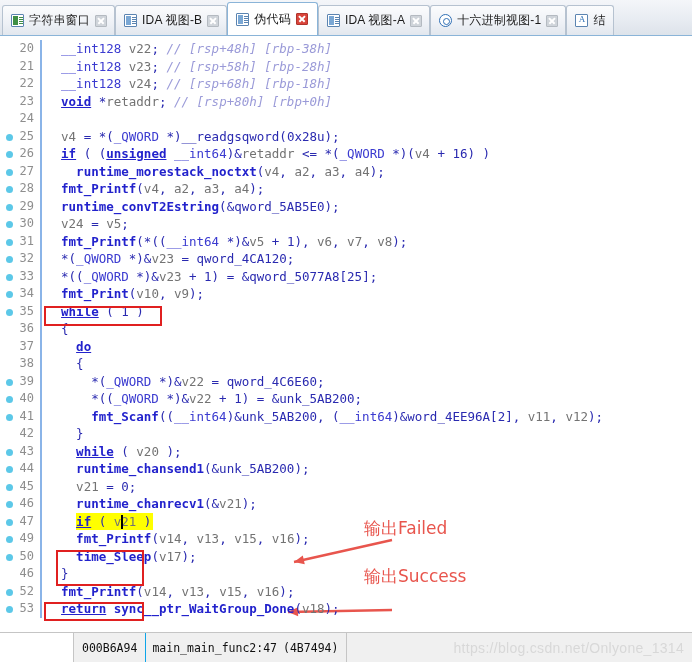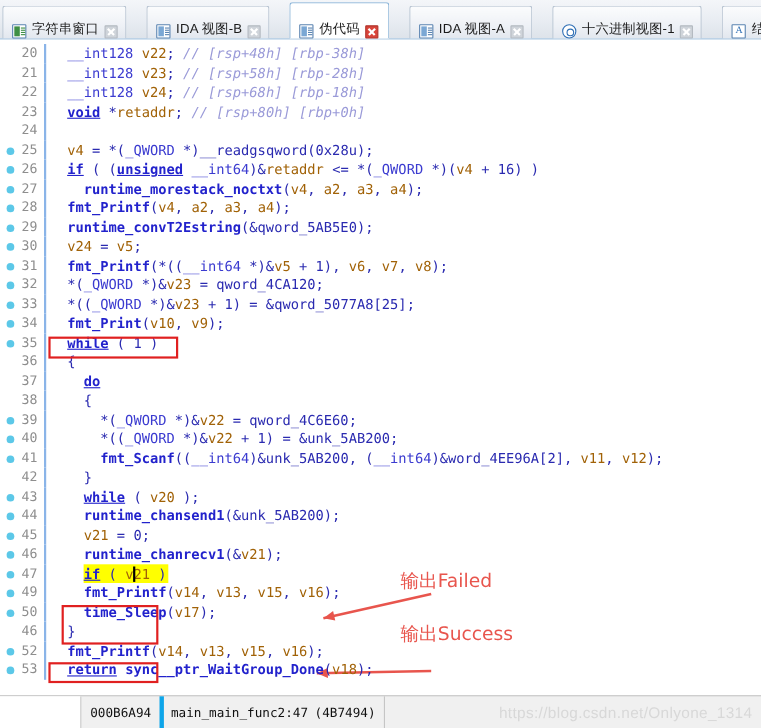--- a/index.html
+++ b/index.html
@@ -24,31 +24,31 @@
     background: linear-gradient(to bottom, #f4f6f9 0%, #e8ecf2 55%, #dde3ea 100%);
     border-bottom: 1px solid #8ab4d8;
     display: flex;
     align-items: flex-end;
     padding-left: 2px;
   }
   .tab {
     position: relative;
     height: 30px;
     display: flex;
-    align-items: flex-end;
+    align-items: center;
     gap: 5px;
     padding: 0 7px 0 8px;
     font-size: 12px;
     color: #1b1b1b;
     background: linear-gradient(to bottom, #fbfcfd 0%, #eef1f6 60%, #e2e7ee 100%);
     border: 1px solid #b6c2d0;
     border-bottom: none;
     border-top-left-radius: 3px;
     border-top-right-radius: 3px;
-    margin-right: 18px;
+    margin-right: 0;
     white-space: nowrap;
   }
   .tab.active {
     background: #ffffff;
     border-color: #8ab4d8;
     height: 33px;
     z-index: 3;
     padding-right: 9px;
   }
   .tab-ico {
@@ -163,21 +163,21 @@
   }
   .code-text {
     position: absolute;
     left: 46px; top: 0;
     height: 17.5px;
     color: #2a2ab0;
   }
   
   .kw   { color: #2222cc; font-weight: bold; text-decoration: underline; }
   .fn   { color: #2222cc; font-weight: bold; }
-  .var  { color: #a16207; }
+  .var  { color: #737373; }
   .cmt  { color: #9a9ad8; font-style: italic; }
   .typ  { color: #3b3bd0; }
   .pln  { color: #2a2ab0; }
   .num  { color: #2a2ab0; }
 
   
   .redbox {
     position: absolute;
     border: 2.5px solid #e02020;
     pointer-events: none;
@@ -216,21 +216,21 @@
     border-right: 1px solid #c5c5c5;
   }
   .status-cell {
     height: 30px;
     display: flex;
     align-items: center;
     padding: 0 8px;
     font-family: "DejaVu Sans Mono", monospace;
     font-size: 11.5px;
     color: #101010;
-    border-right: 4px solid #0ea5e9;
+    border-right: 1px solid #0ea5e9;
   }
   .status-fill { flex: 1; height: 30px; }
   .watermark {
     position: absolute;
     right: 8px; bottom: 6px;
     color: #d8d8d8;
     font-size: 14px;
     font-family: "Liberation Sans", sans-serif;
     letter-spacing: 0.3px;
     user-select: none;

